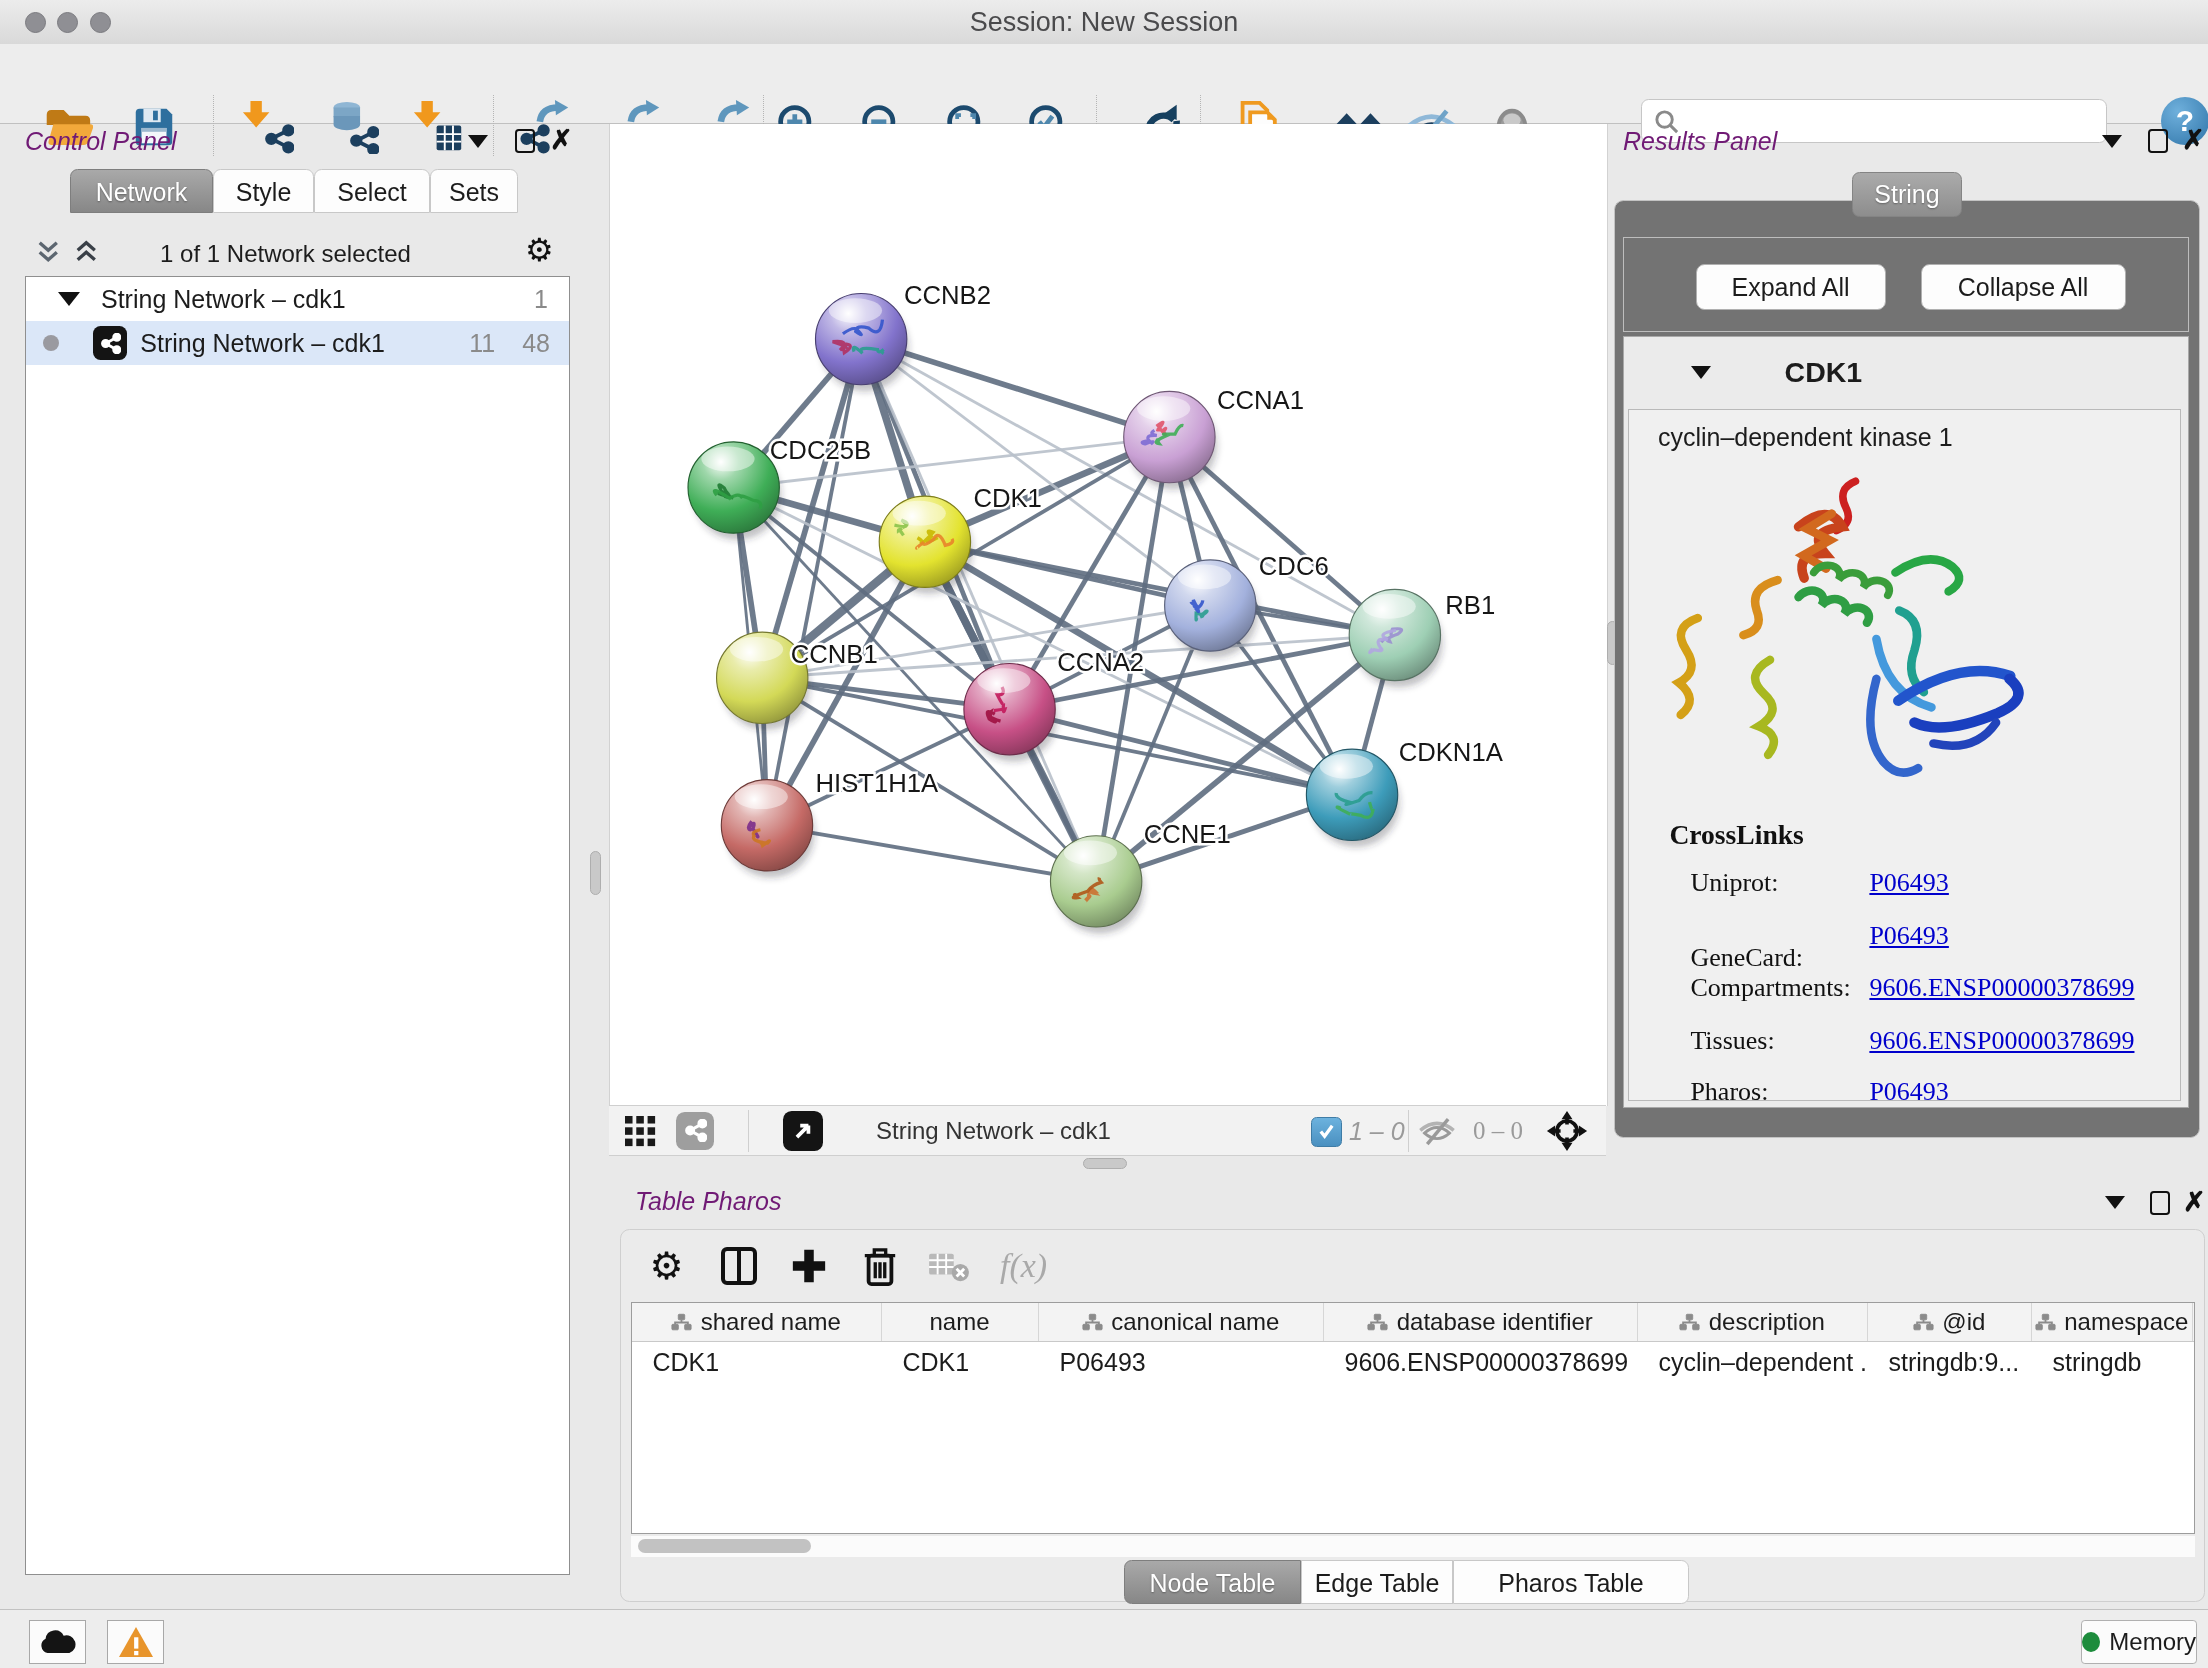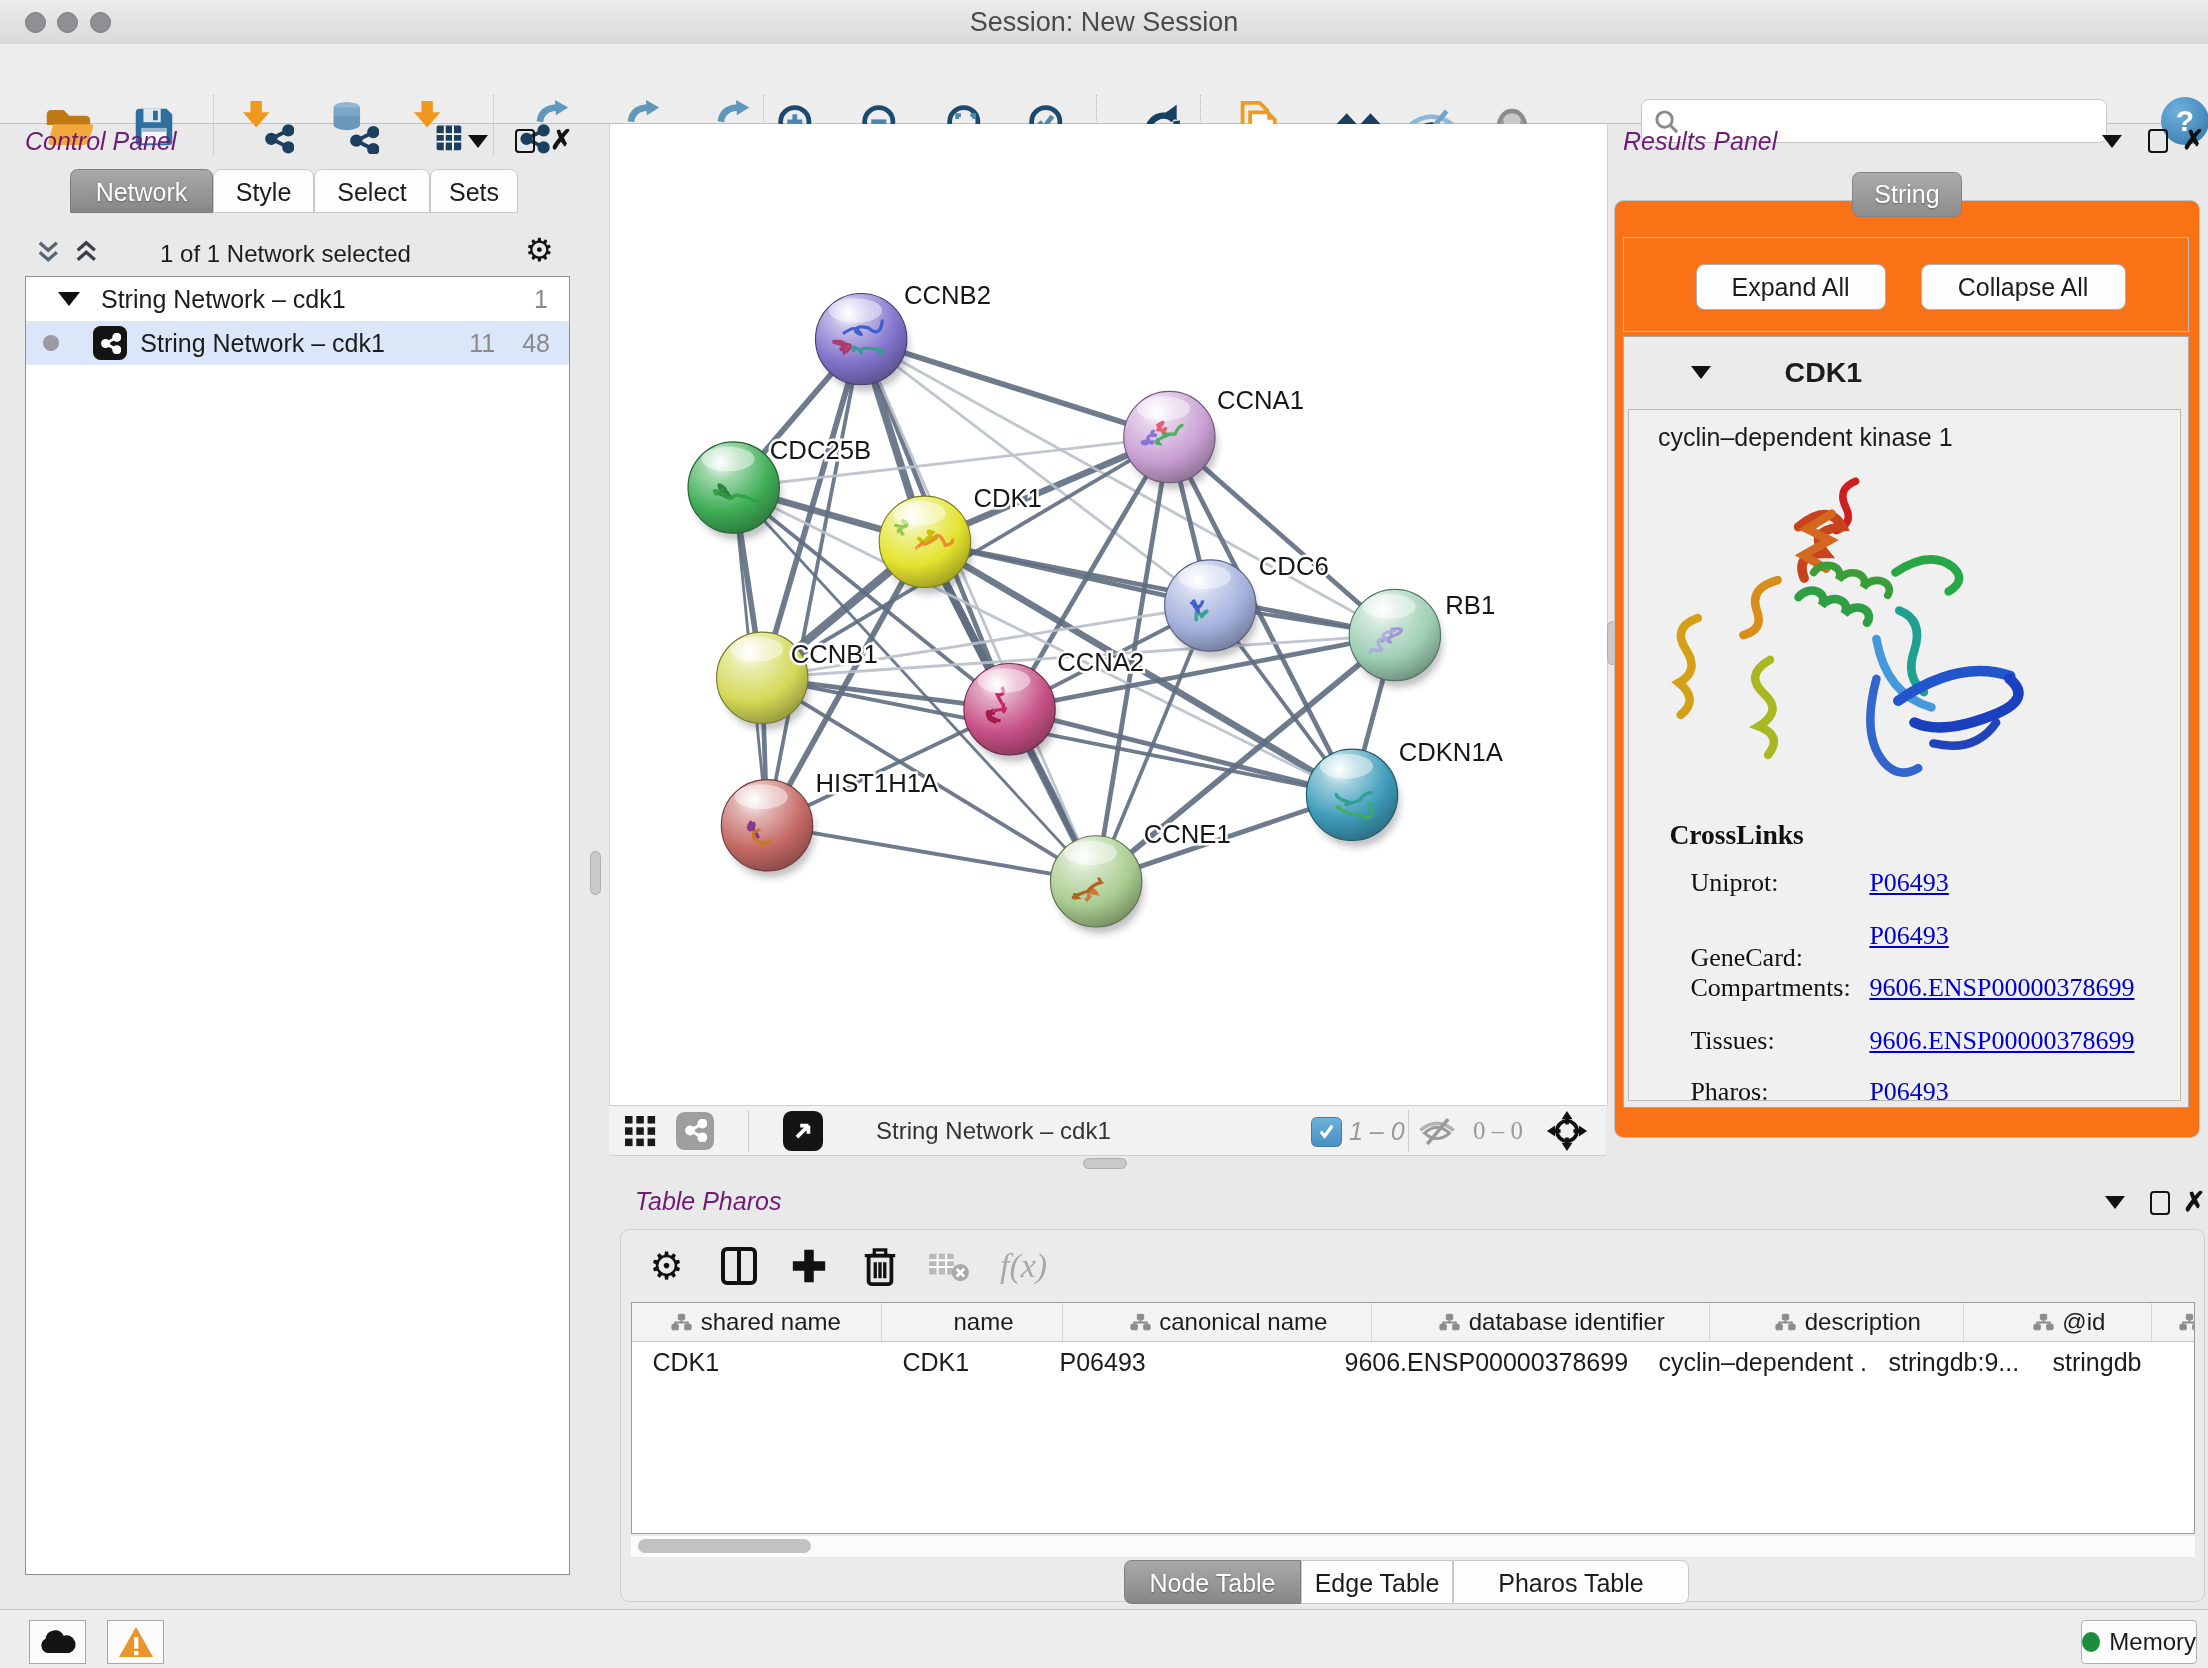--- a/index.html
+++ b/index.html
@@ -41,39 +41,39 @@
   
   .netcanvas{left:609px;top:124px;width:997px;height:982px;background:#fff;
      border-left:1px solid #d2d2d2;border-right:1px solid #d2d2d2;}
   .netbar{left:609px;top:1105px;width:997px;height:49px;background:#f2f2f2;
      border-top:1px solid #cfcfcf;border-bottom:1px solid #cfcfcf;}
   .netbar .vsep{position:absolute;top:3.8px;height:42px;border-left:1px solid #cfcfcf;}
   .tile{border-radius:8.6px;display:flex;align-items:center;justify-content:center;}
   .badge-num{font-size:25px;color:#9a9a9a;}
   .handle{background:#c9c9c9;border:1px solid #aeaeae;border-radius:5.7px;}
   
-  .rp-container{left:1614px;top:200px;width:584px;height:936px;background:#f97316;
+  .rp-container{left:1614px;top:200px;width:584px;height:936px;background:#737373;
      border:1.4px solid #c3c3c3;border-radius:9.5px;}
   .pill{left:1852px;top:172px;width:108px;height:43px;background:linear-gradient(#ababab,#8d8d8d);
      border:1px solid #848484;border-radius:7.6px;color:#fff;font-size:25px;display:flex;align-items:center;justify-content:center;
      text-shadow:0 1px 1.9px rgba(0,0,0,.35);z-index:5;}
   .rp-box1{position:absolute;left:7.6px;top:36px;width:566px;height:95px;border:1.9px solid #bdbdbd;box-sizing:border-box;}
   .rbtn{position:absolute;top:26px;height:46px;background:#fdfdfd;border:1.4px solid #b0b0b0;border-radius:8.6px;
      font-size:25px;display:flex;align-items:center;justify-content:center;cursor:pointer;box-sizing:border-box;}
   .rp-box2{position:absolute;left:7.6px;top:135px;width:566px;height:772px;border:1.9px solid #a8a8a8;box-sizing:border-box;background:#ebebeb;}
   .rp-inner{position:absolute;left:4.8px;top:72px;width:553px;height:692px;background:#f0f0f0;border:1.4px solid #b9b9b9;box-sizing:border-box;overflow:hidden;}
   .xl-row{position:absolute;font-family:"Liberation Serif",serif;font-size:26px;color:#111;}
   .xl-link{font-family:"Liberation Serif",serif;font-size:26px;text-decoration:underline;}
   
   .tp-container{left:620px;top:1229px;width:1583px;height:371px;background:#ebebeb;
      border:1.4px solid #cfcfcf;border-radius:9.5px;}
   .tp-tool{position:absolute;top:9.5px;height:53px;display:flex;align-items:center;cursor:pointer;}
   .fx{font-family:"Liberation Serif",serif;font-style:italic;font-size:34px;color:#a9a9a9;}
   .tbl{position:absolute;left:9.5px;top:72px;width:1564px;height:232px;background:#fff;border:1.4px solid #9c9c9c;box-sizing:border-box;overflow:hidden;}
-  .thead{display:flex;height:38px;background:#f3f3f3;border-bottom:1px solid #c9c9c9;gap:24px;}
+  .thead{display:flex;height:38px;background:#f3f3f3;border-bottom:1px solid #c9c9c9;}
   .th{display:flex;align-items:center;justify-content:center;gap:8.6px;font-size:24px;border-right:1px solid #d6d6d6;box-sizing:border-box;overflow:hidden;white-space:nowrap;flex:none;}
   .trow{display:flex;height:40px;}
   .td{font-size:25px;padding-left:21px;box-sizing:border-box;display:flex;align-items:center;overflow:hidden;white-space:nowrap;flex:none;}
   .hscroll{position:absolute;left:9.5px;top:306px;width:1564px;height:21px;background:#fbfbfb;}
   .hthumb{position:absolute;left:7.6px;top:2.9px;width:173px;height:14.3px;border-radius:7.6px;background:#c2c2c2;}
   
   .statusbar{left:0;top:1609px;width:2208px;height:59px;background:#ededed;border-top:1.4px solid #c2c2c2;}
   .sbtn{position:absolute;top:9.5px;width:55px;height:42px;background:#fbfbfb;border:1.9px solid #a8a8a8;
      display:flex;align-items:center;justify-content:center;}
   .membtn{position:absolute;left:2081px;top:9.5px;width:114px;height:42px;background:#fbfbfb;border:1.9px solid #b0b0b0;border-radius:3.8px;

